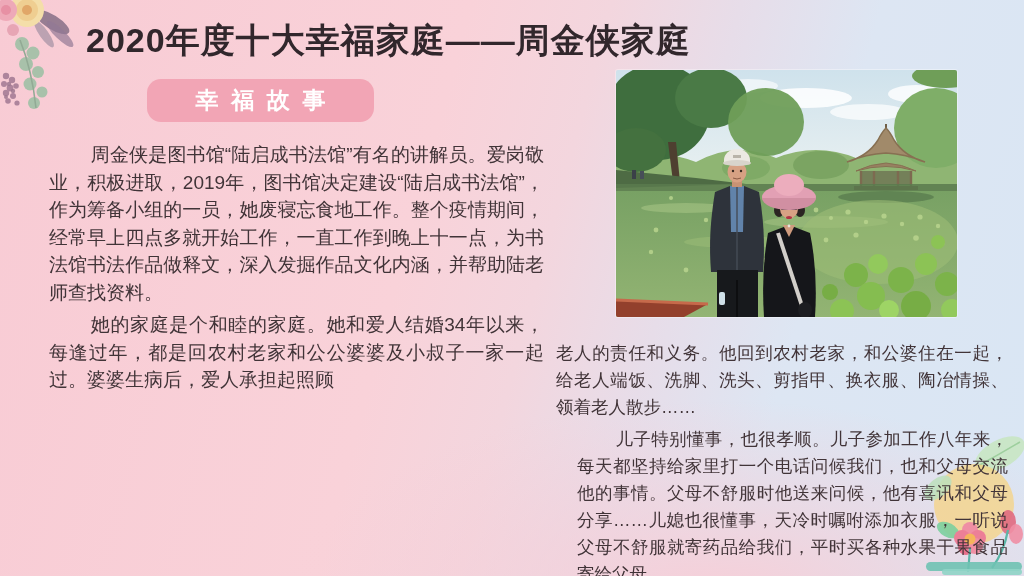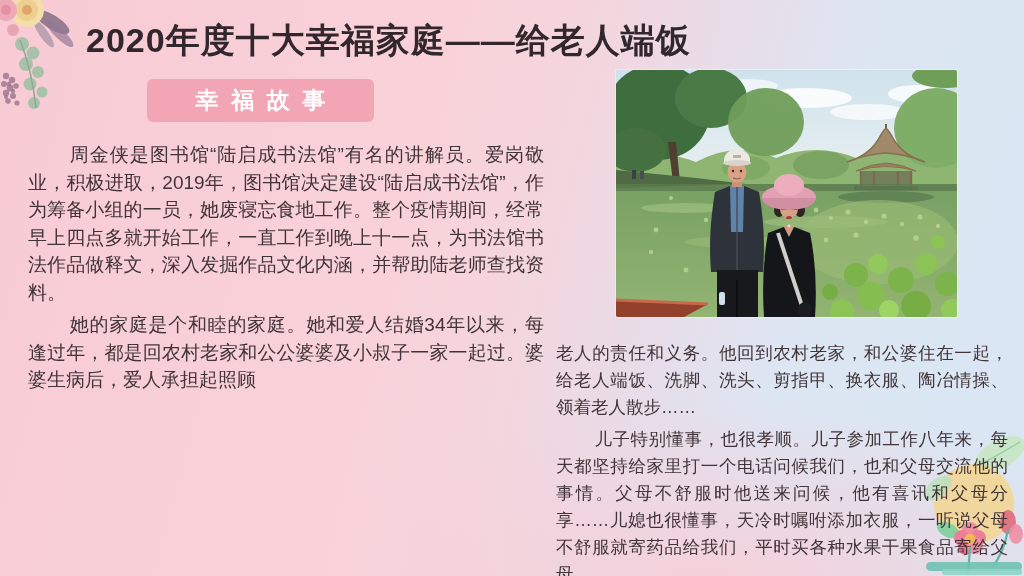--- a/index.html
+++ b/index.html
@@ -12,25 +12,25 @@
   }
   .title{
     position:absolute;left:86px;top:18px;width:860px;
     font-size:34px;font-weight:700;color:#31272c;letter-spacing:1px;
     white-space:nowrap;
   }
   .badge{
     position:absolute;left:147px;top:79px;width:227px;height:43px;
     background:#f2a5b5;color:#ffffff;font-size:23px;font-weight:700;
     display:flex;align-items:center;justify-content:center;
-    letter-spacing:0.55em;text-indent:0.55em;border-radius:6px;
+    letter-spacing:0.55em;text-indent:0.55em;border-radius:14px;
   }
   .col{position:absolute;color:#4033373;}
   .col p{margin:0 0 5px 0;color:#413438;text-align:justify;}
-  .col p.indent{text-indent:2.2em;}
+  .col p.indent{text-indent:2.2em;margin-left:21px;}
   .left-col{left:28px;top:141px;width:516px;font-size:19px;line-height:27.5px;}
   .right-col{left:556px;top:340px;width:452px;font-size:17.5px;line-height:27px;}
   .photo{
     position:absolute;left:616px;top:70px;width:341px;height:247px;
     border-radius:2px;overflow:hidden;box-shadow:0 0 0 1px rgba(255,255,255,0.35);
   }
   .decor{position:absolute;pointer-events:none;}
   .decor.tl{left:0;top:0;}
   .decor.br{right:0;bottom:0;}
   .z-text{z-index:5;} .z-photo{z-index:4;} .z-decor{z-index:1;}
@@ -96,21 +96,21 @@
         <circle cx="54" cy="121" r="8" fill="#e8718c"></circle>
         <circle cx="63" cy="120" r="8" fill="#ef8fa4"></circle>
         <circle cx="58" cy="113" r="5.5" fill="#f4b45c"></circle>
       </g>
       <path d="M58,122 Q57,136 56,146 M96,104 Q92,126 80,142" stroke="#5bb6a8" stroke-width="2.2" fill="none"></path>
       <rect x="14" y="136" width="96" height="9" rx="4.5" fill="#6fc2b2" opacity="0.9"></rect>
       <rect x="30" y="143" width="80" height="6" rx="3" fill="#8fd4c6" opacity="0.9"></rect>
     </g>
   </svg>
 
-  <div class="title z-text">2020年度十大幸福家庭——给老人端饭</div>
+  <div class="title z-text">2020年度十大幸福家庭——周金侠家庭</div>
 
   <div class="badge z-text">幸福故事</div>
 
   <div class="col left-col z-text">
     <p class="indent">周金侠是图书馆“陆启成书法馆”有名的讲解员。爱岗敬业，积极进取，2019年，图书馆决定建设“陆启成书法馆”，作为筹备小组的一员，她废寝忘食地工作。整个疫情期间，经常早上四点多就开始工作，一直工作到晚上十一点，为书法馆书法作品做释文，深入发掘作品文化内涵，并帮助陆老师查找资料。</p>
     <p class="indent">她的家庭是个和睦的家庭。她和爱人结婚34年以来，每逢过年，都是回农村老家和公公婆婆及小叔子一家一起过。婆婆生病后，爱人承担起照顾</p>
   </div>
 
   <div class="col right-col z-text">
     <p>老人的责任和义务。他回到农村老家，和公婆住在一起，给老人端饭、洗脚、洗头、剪指甲、换衣服、陶冶情操、领着老人散步……</p>

